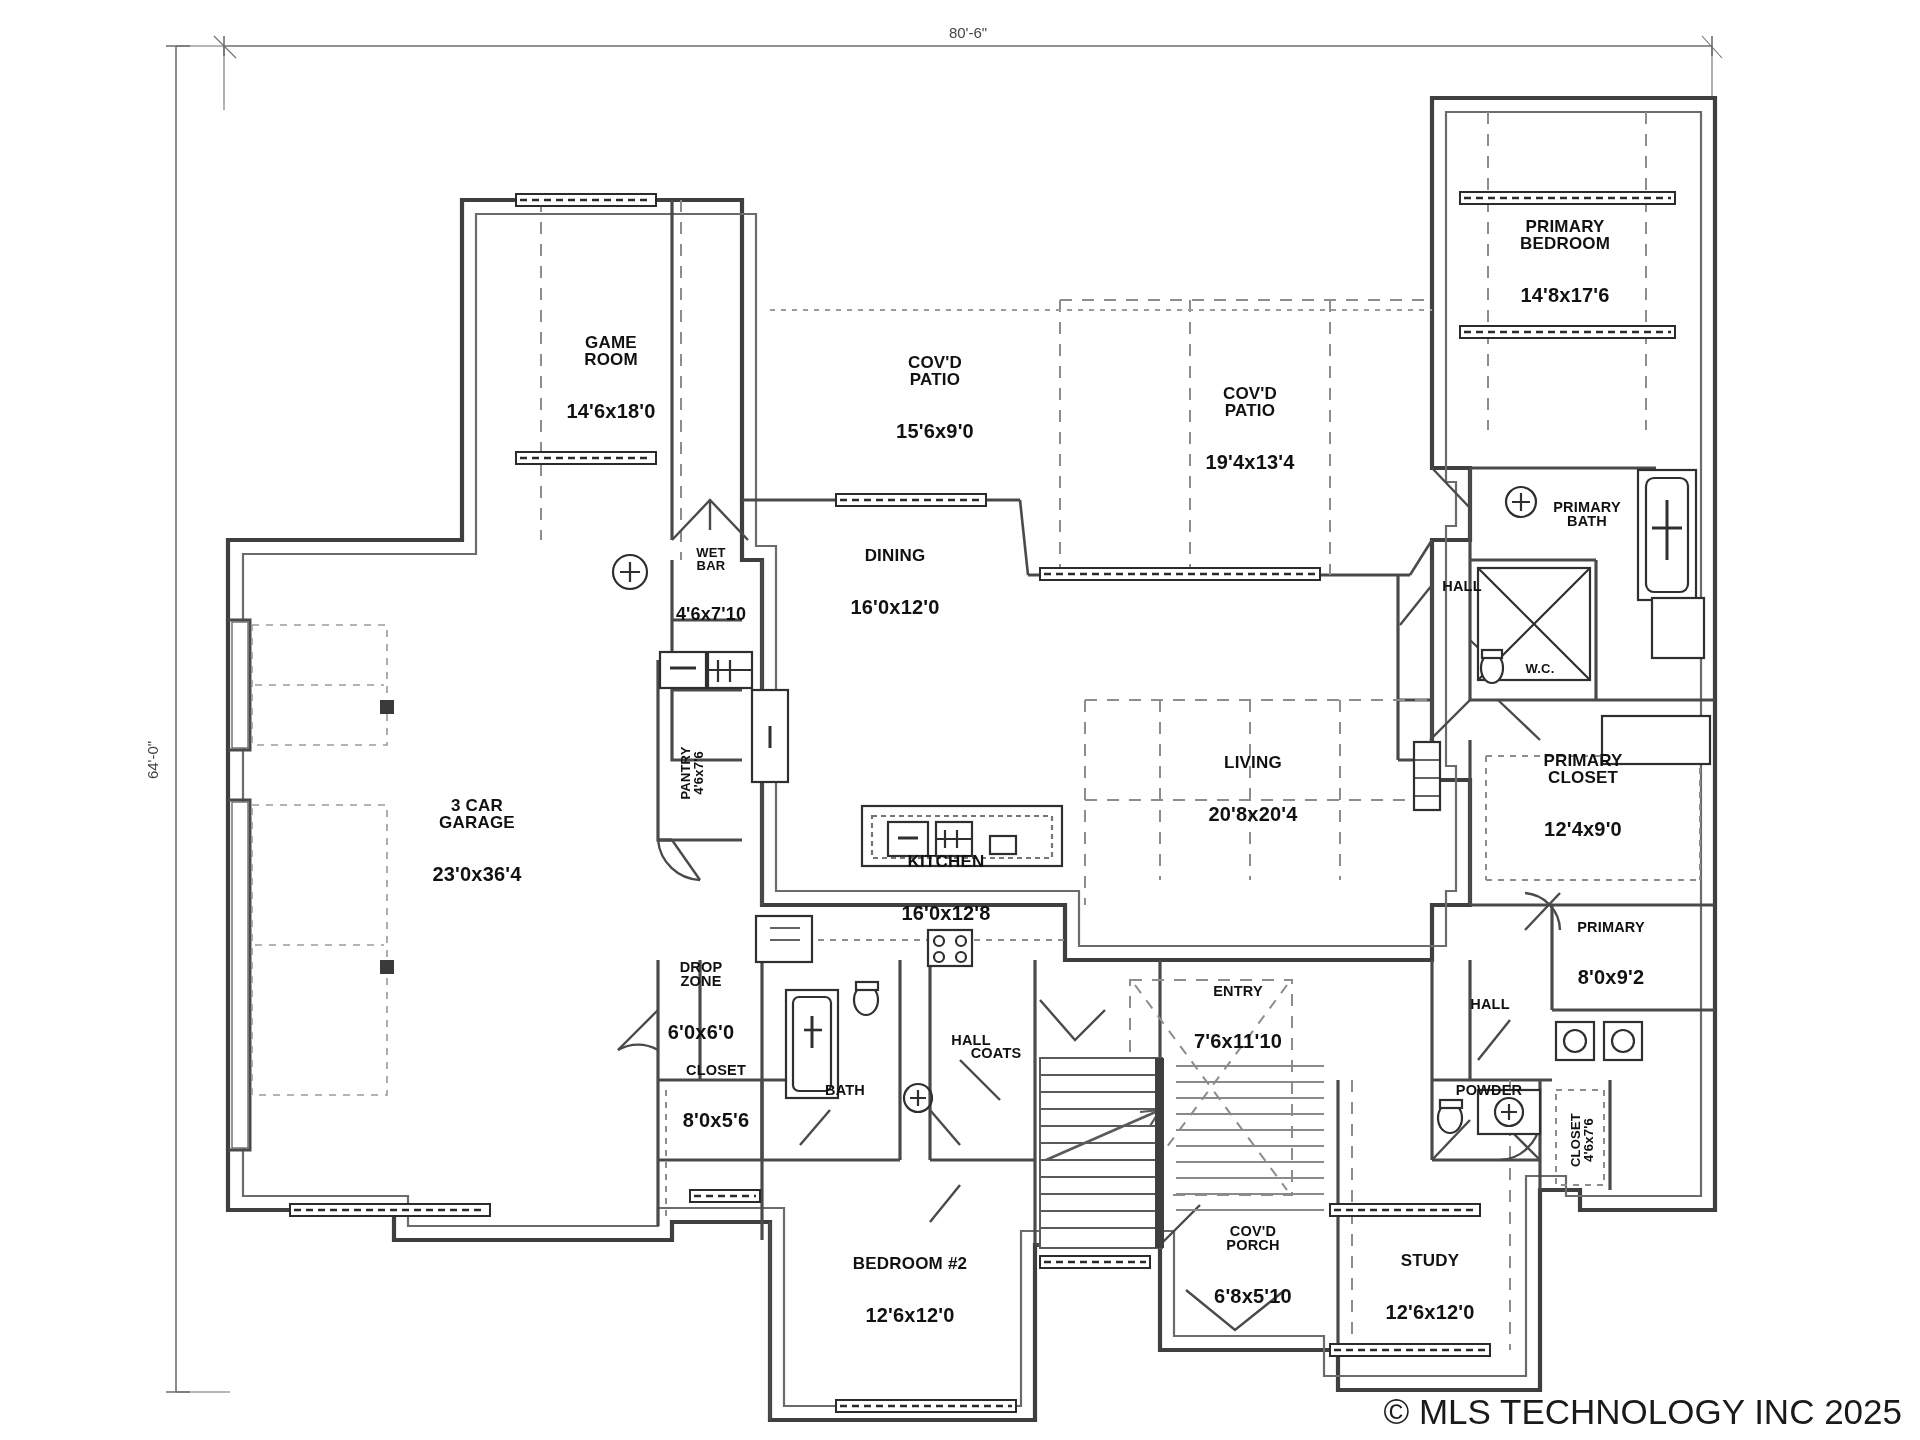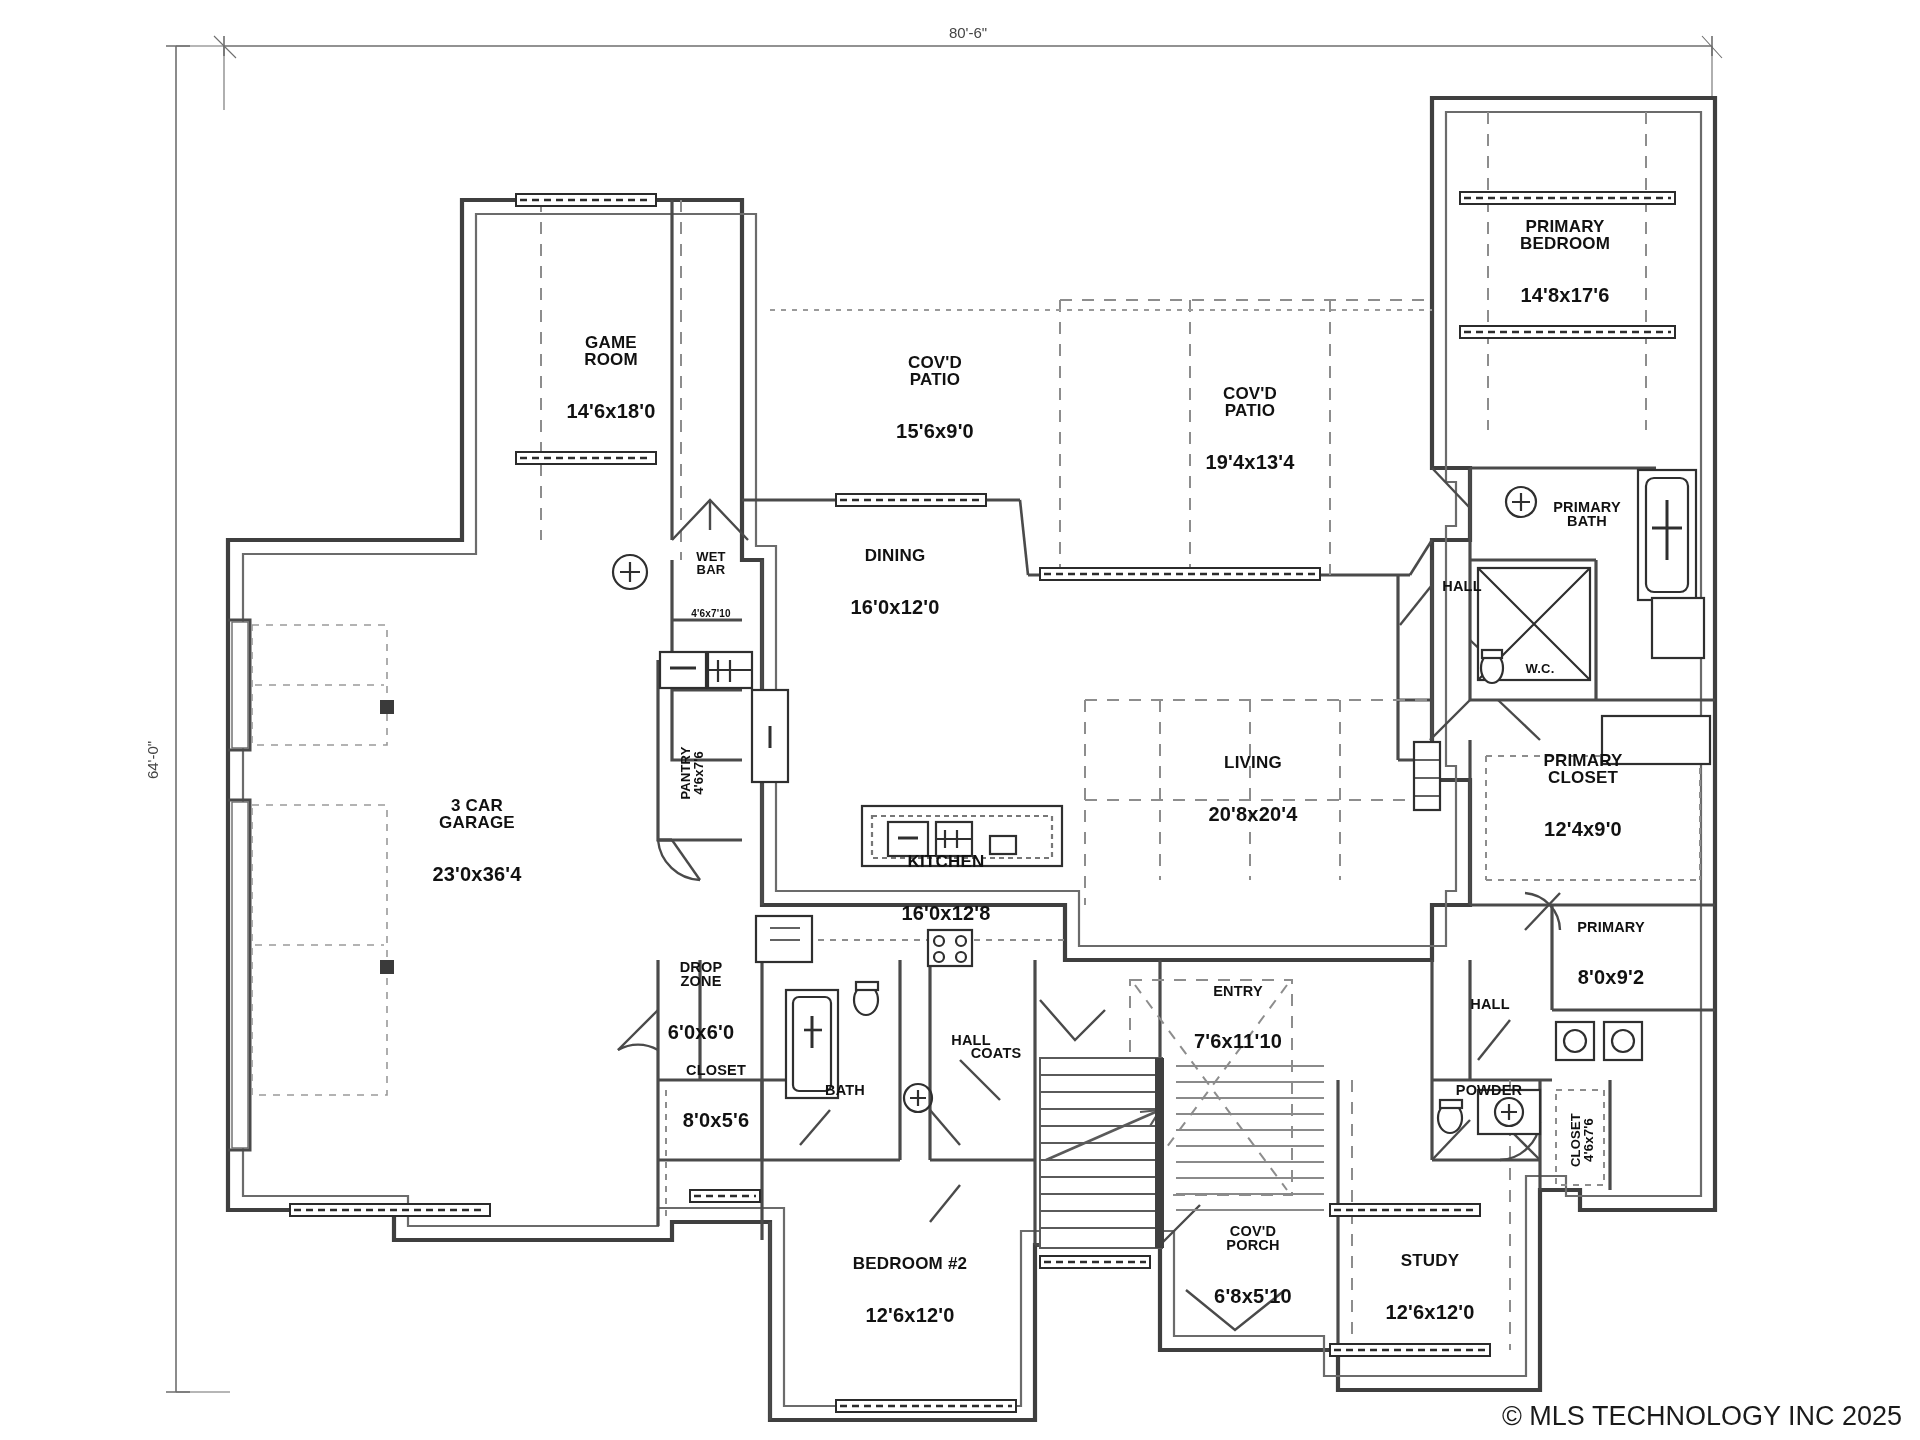--- a/index.html
+++ b/index.html
@@ -8,26 +8,26 @@
   svg#plan{position:absolute;left:0;top:0;width:1920px;height:1440px;}
 
   .rlabel{position:absolute;text-align:center;color:#111;font-family:"Liberation Sans",sans-serif;
           font-weight:700;letter-spacing:.2px;line-height:1.02;white-space:pre;
           transform:translate(-50%,-50%);}
   .rlabel .nm{display:block;font-size:17px;}
   .rlabel .dm{display:block;font-size:20px;font-weight:700;}
   .sm .nm{font-size:14.5px;}
   .sm .dm{font-size:20px;}
   .xs .nm{font-size:13px;}
-  .xs .dm{font-size:10px;}
+  .xs .dm{font-size:18px;}
   .vert{transform:translate(-50%,-50%) rotate(-90deg);}
   .dimtxt{position:absolute;font-size:15px;color:#444;font-family:"Liberation Sans",sans-serif;
           transform:translate(-50%,-50%);white-space:nowrap;}
   .dimtxt.v{transform:translate(-50%,-50%) rotate(-90deg);}
-  .copy{position:absolute;right:18px;bottom:8px;font-size:27px;color:#1a1a1a;
+  .copy{position:absolute;right:18px;bottom:8px;font-size:35px;color:#1a1a1a;
         font-family:"Liberation Sans",sans-serif;font-weight:400;white-space:nowrap;}
 </style>
 </head>
 <body>
 
 <div id="stage">
 
   <svg id="plan" viewBox="0 0 1920 1440">
     <defs>
       <pattern id="hatch" width="9" height="9" patternUnits="userSpaceOnUse">

